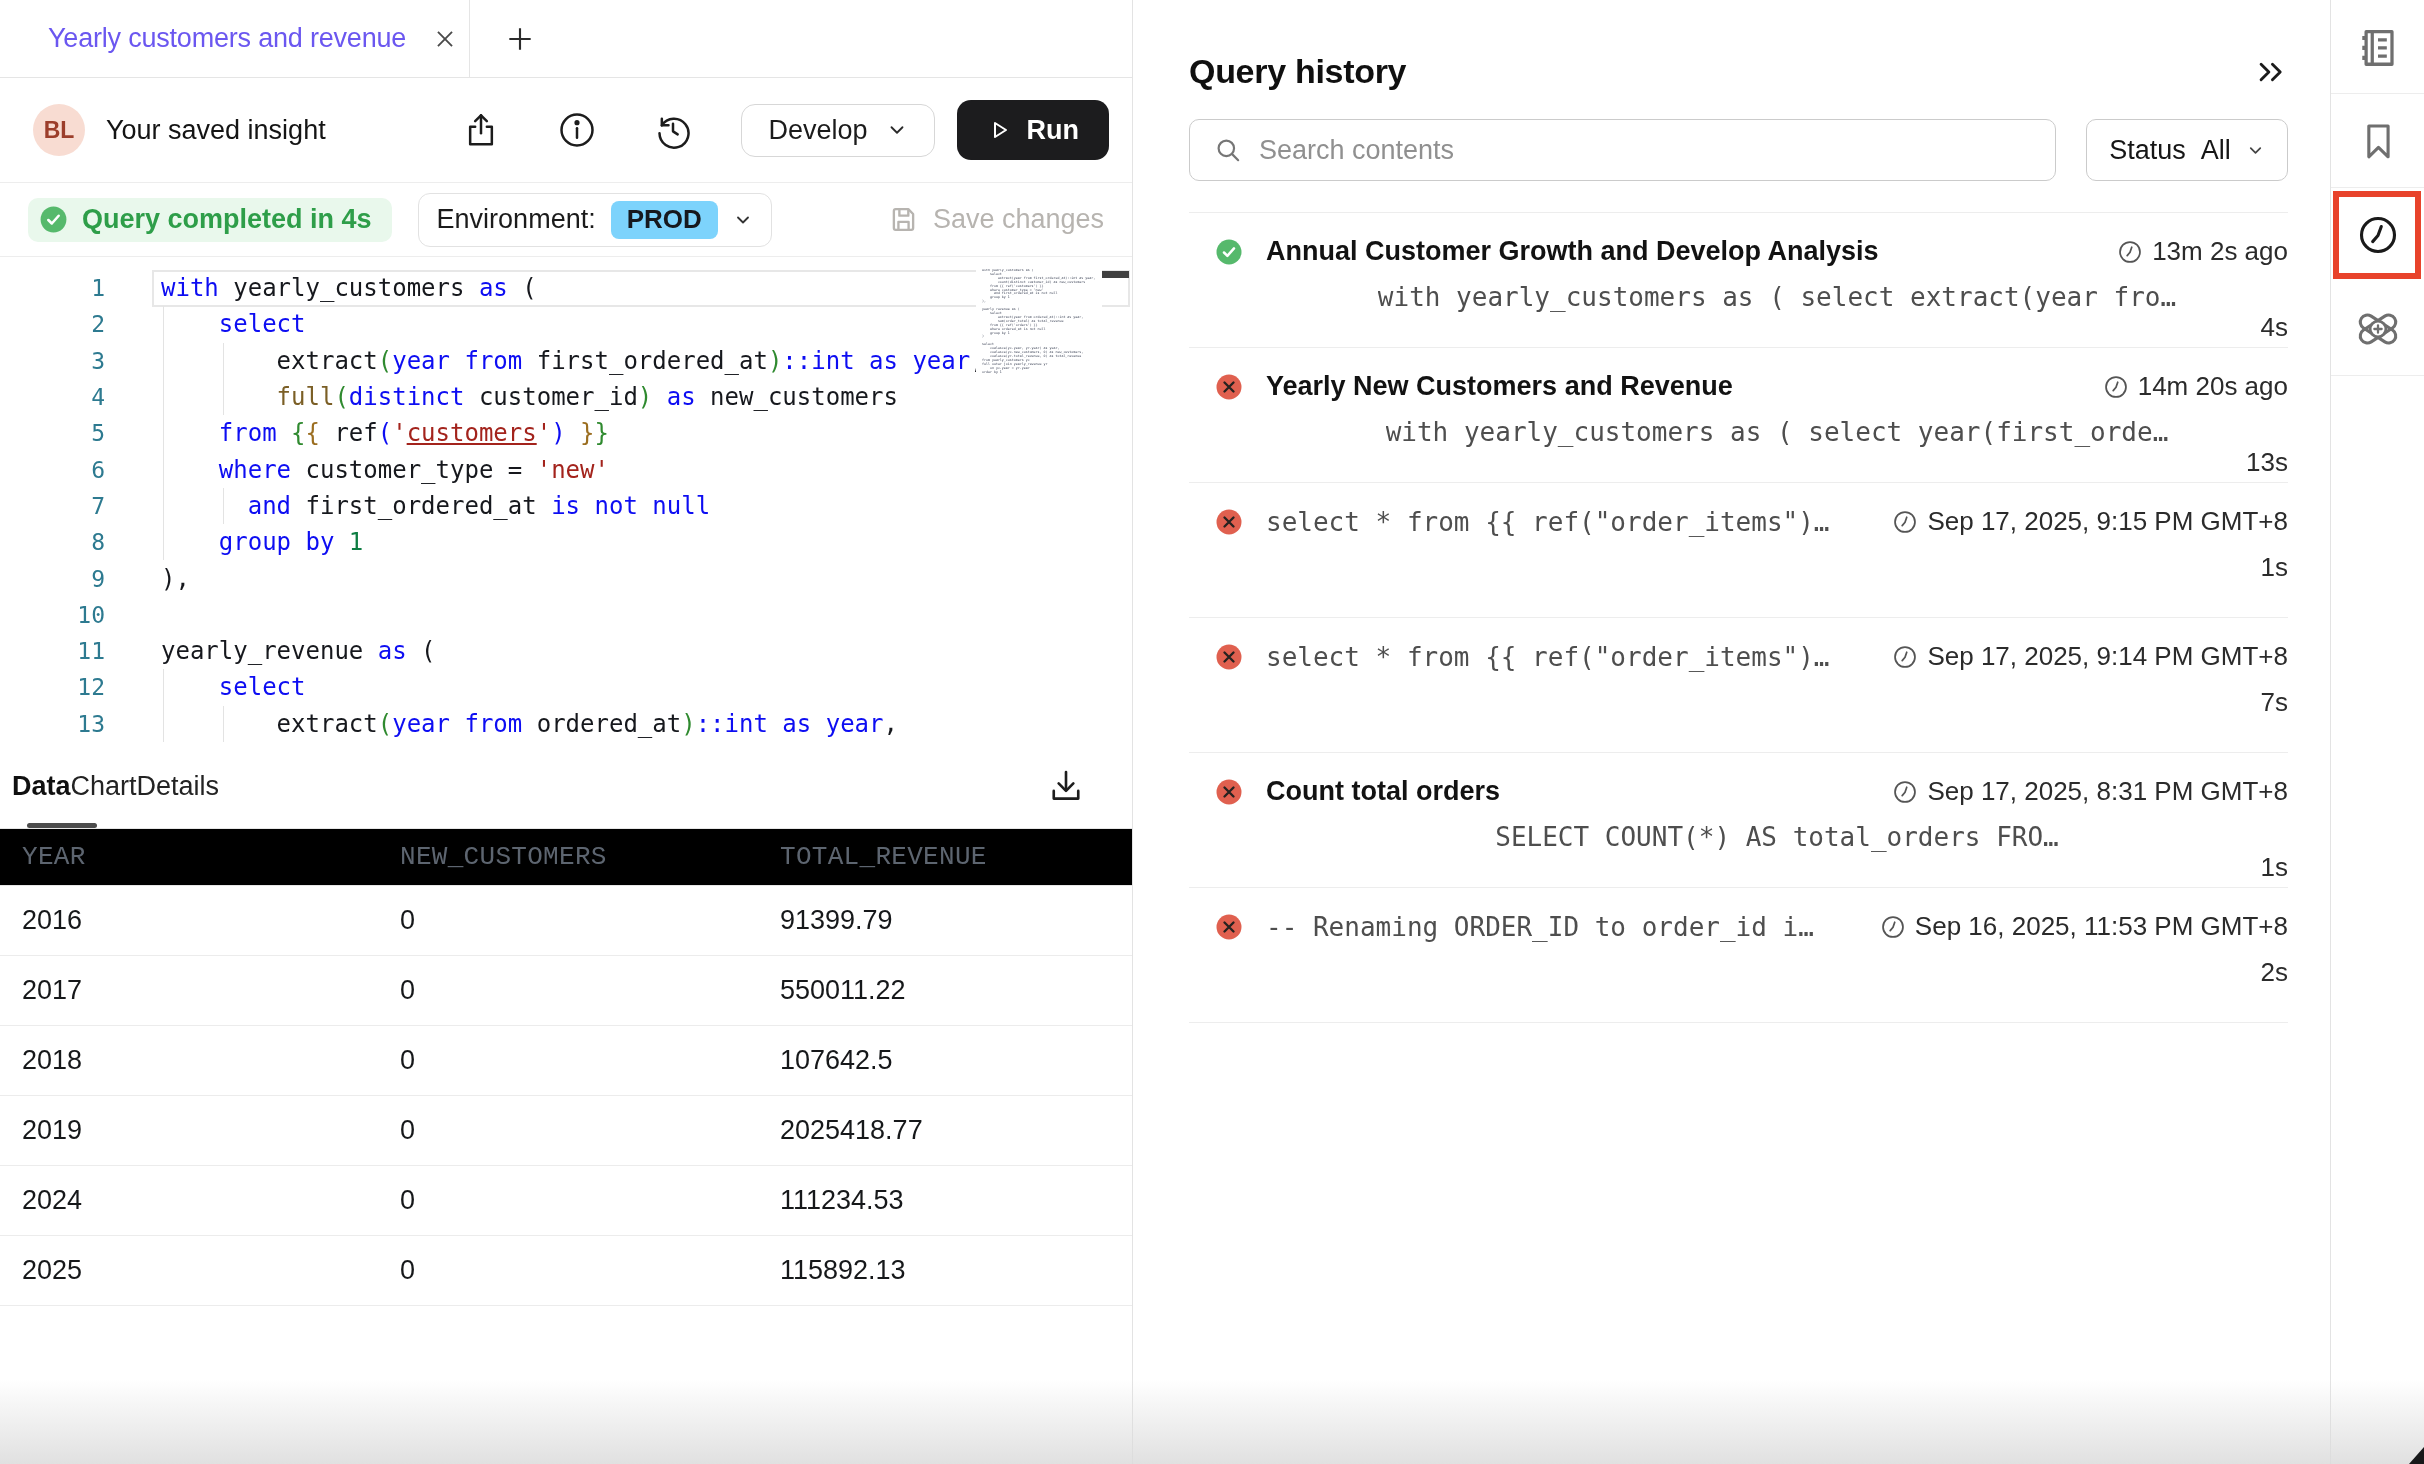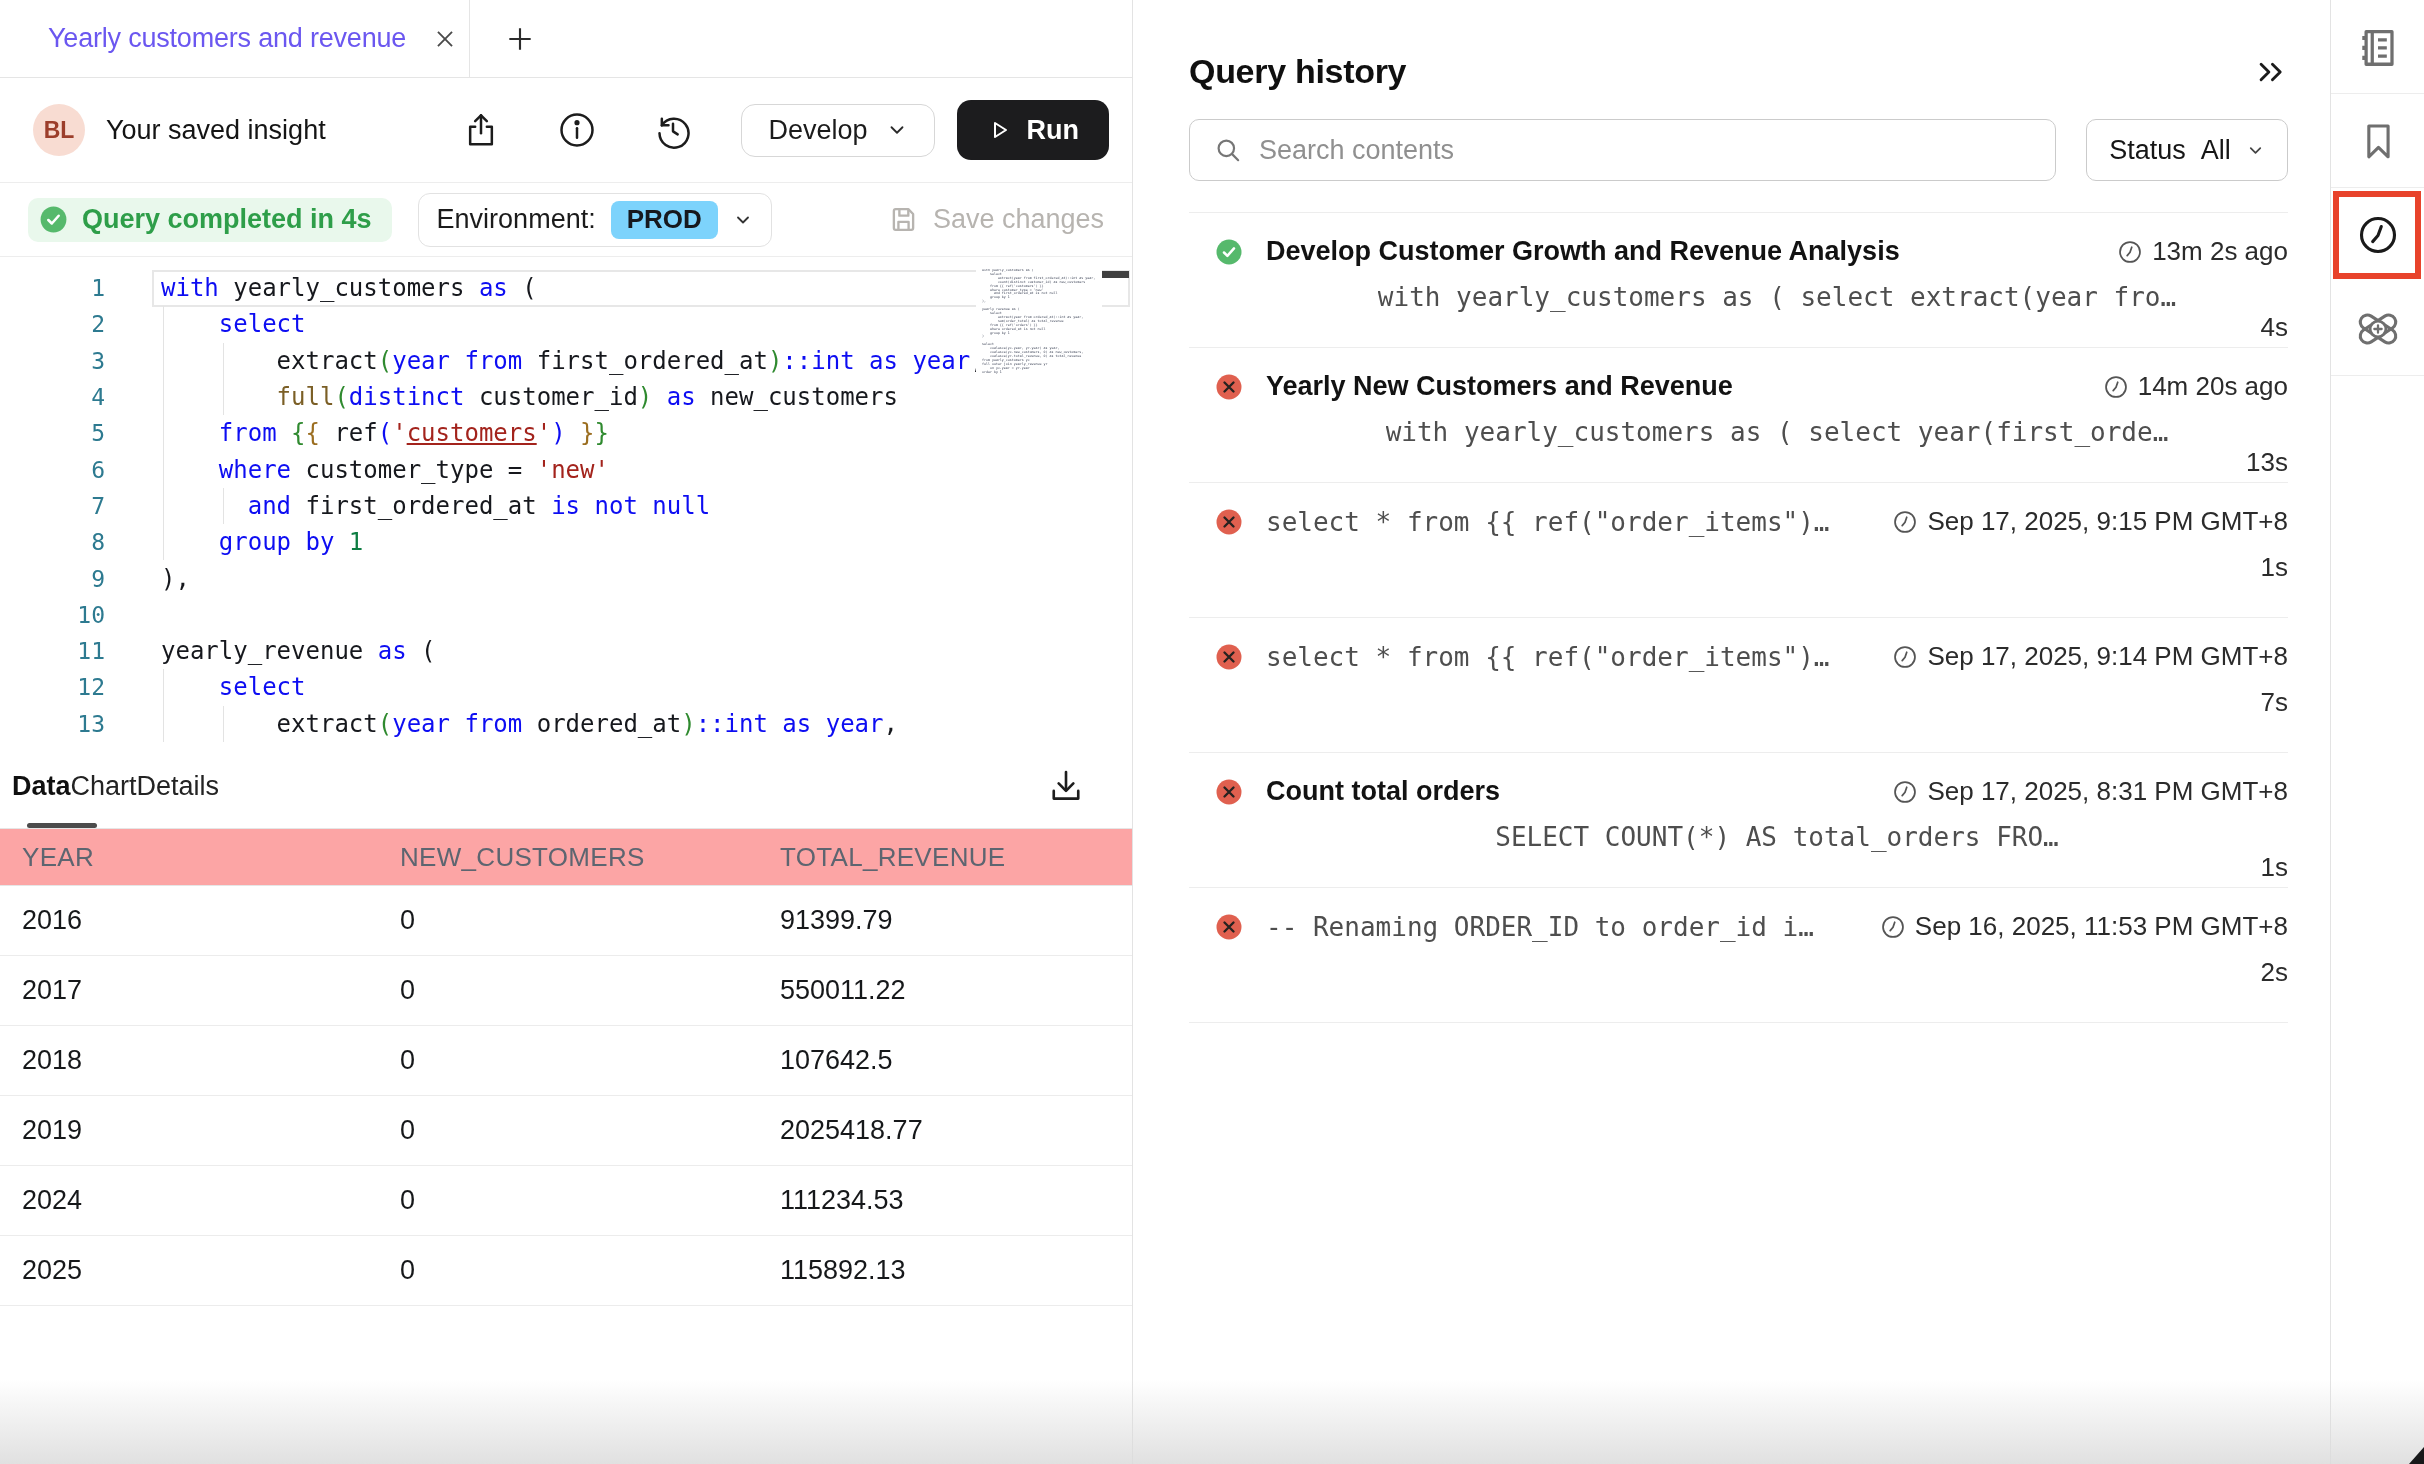--- a/index.html
+++ b/index.html
@@ -44,21 +44,21 @@
   .minimap { position:absolute; top:12px; right:30px; width:126px; height:460px; background:#fff; font-family:"DejaVu Sans Mono",monospace; font-size:3.3px; line-height:3.9px; color:#3c4356; white-space:pre; overflow:hidden; padding-left:6px; cursor:pointer; }
   .scroll-thumb { position:absolute; top:14px; right:3px; width:27px; height:7px; background:#3f3f3f; }
 
   
   .results { flex:1; display:flex; flex-direction:column; }
   .results-tabs { position:relative; height:83px; display:flex; align-items:center; padding-left:12px; }
   .rtab { font-size:27px; color:#232323; cursor:pointer; }
   .rtab.active { font-weight:700; color:#101010; }
   .rtab-underline { position:absolute; left:27px; bottom:0; width:70px; height:5px; background:#4c4c4c; border-radius:3px; }
   .download-btn { position:absolute; right:45px; top:20px; background:none; border:none; cursor:pointer; }
-  .grid-header { display:grid; grid-template-columns:378px 380px 1fr; height:58px; align-items:center; background:#fca5a5; border-top:1px solid #e6e6e6; border-bottom:1px solid #e6e6e6; color:#5d6570; font-size:26px; letter-spacing:.3px; }
+  .grid-header { display:grid; grid-template-columns:378px 380px 1fr; height:58px; align-items:center; background:#000000; border-top:1px solid #e6e6e6; border-bottom:1px solid #e6e6e6; color:#5d6570; font-size:26px; letter-spacing:.3px;font-family:Liberation Mono, monospace; }
   .grid-header > div { padding-left:22px; cursor:pointer; }
   .grid-row { display:grid; grid-template-columns:378px 380px 1fr; height:70px; align-items:center; border-bottom:1px solid #ececec; font-size:27px; color:#16181a; cursor:default; }
   .grid-row > div { padding-left:22px; }
 
   
   .history-panel { flex:1; padding:0 42px 0 56px; display:flex; flex-direction:column; }
   .qh-header { margin-top:52px; display:flex; align-items:center; justify-content:space-between; }
   .qh-title { font-size:34px; font-weight:600; color:#101010; letter-spacing:-0.3px; }
   .collapse-btn { background:none; border:none; cursor:pointer; display:flex; }
   .qh-controls { margin-top:28px; display:flex; gap:30px; }
@@ -359,21 +359,21 @@
     </div>
     <div class="qh-list" id="qh-list">
         <div class="qh-item">
           <div class="qh-line1">
             <span class="qh-status">
               <svg width="30" height="30" viewBox="0 0 24 24">
                 <circle cx="12" cy="12" r="10" fill="#56b96c"></circle>
                 <path d="M8 12.4l2.7 2.7 5.3-6" fill="none" stroke="#fff" stroke-width="2" stroke-linecap="round" stroke-linejoin="round"></path>
               </svg>
             </span>
-            <span class="qh-title-text">Develop Customer Growth and Revenue Analysis</span>
+            <span class="qh-title-text">Annual Customer Growth and Develop Analysis</span>
             <span class="qh-meta">
               <span>
                 <svg width="26" height="26" viewBox="0 0 24 24" fill="none" stroke="#555" stroke-width="1.6" stroke-linecap="round">
                   <circle cx="12" cy="12" r="9.2"></circle>
                   <path d="M13.6 7.6L12 12.3l-2.6 3"></path>
                 </svg>
               </span>
               <span>13m 2s ago</span>
             </span>
           </div>

